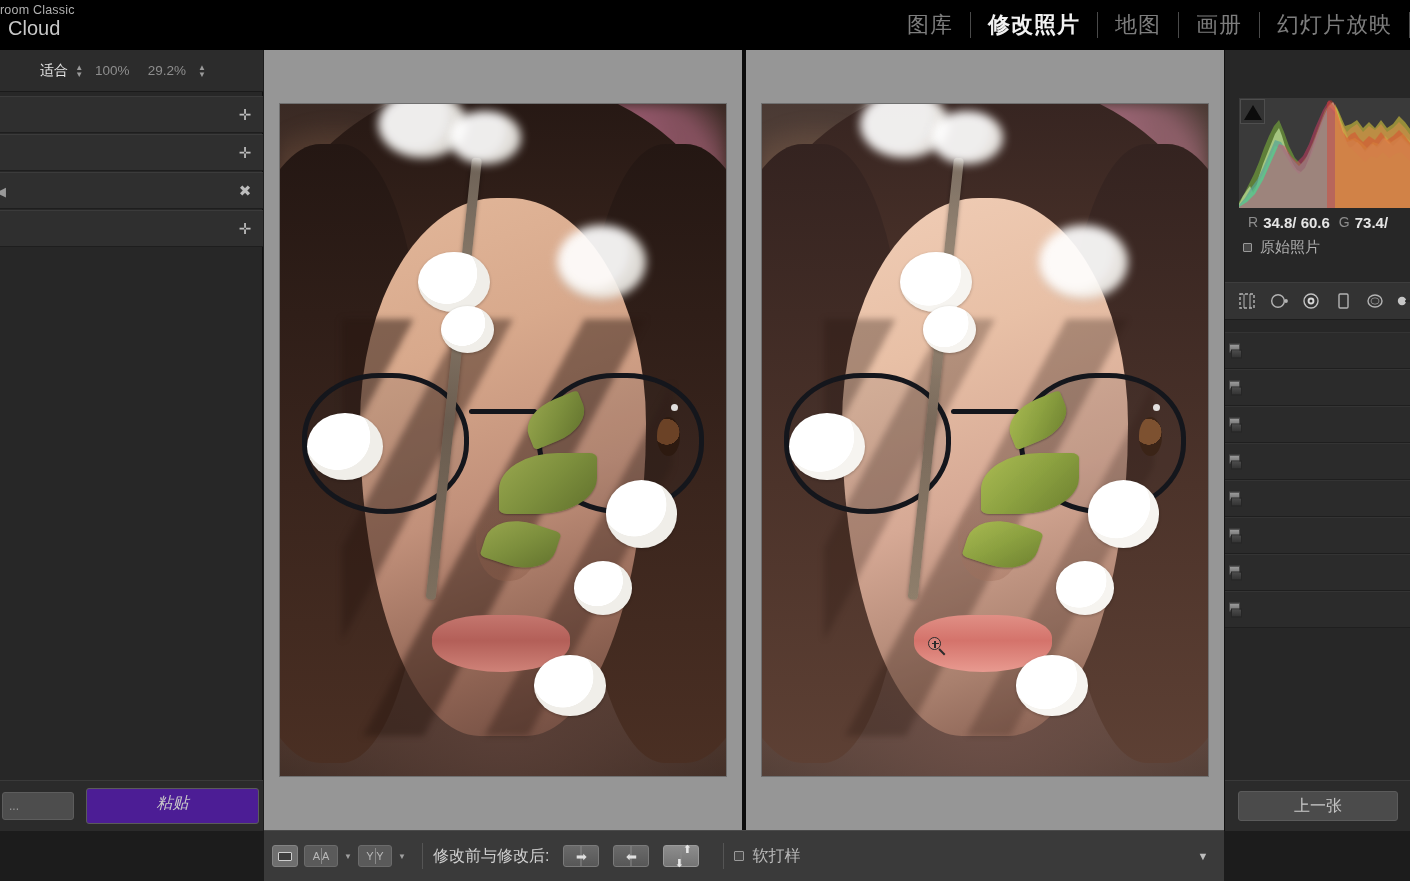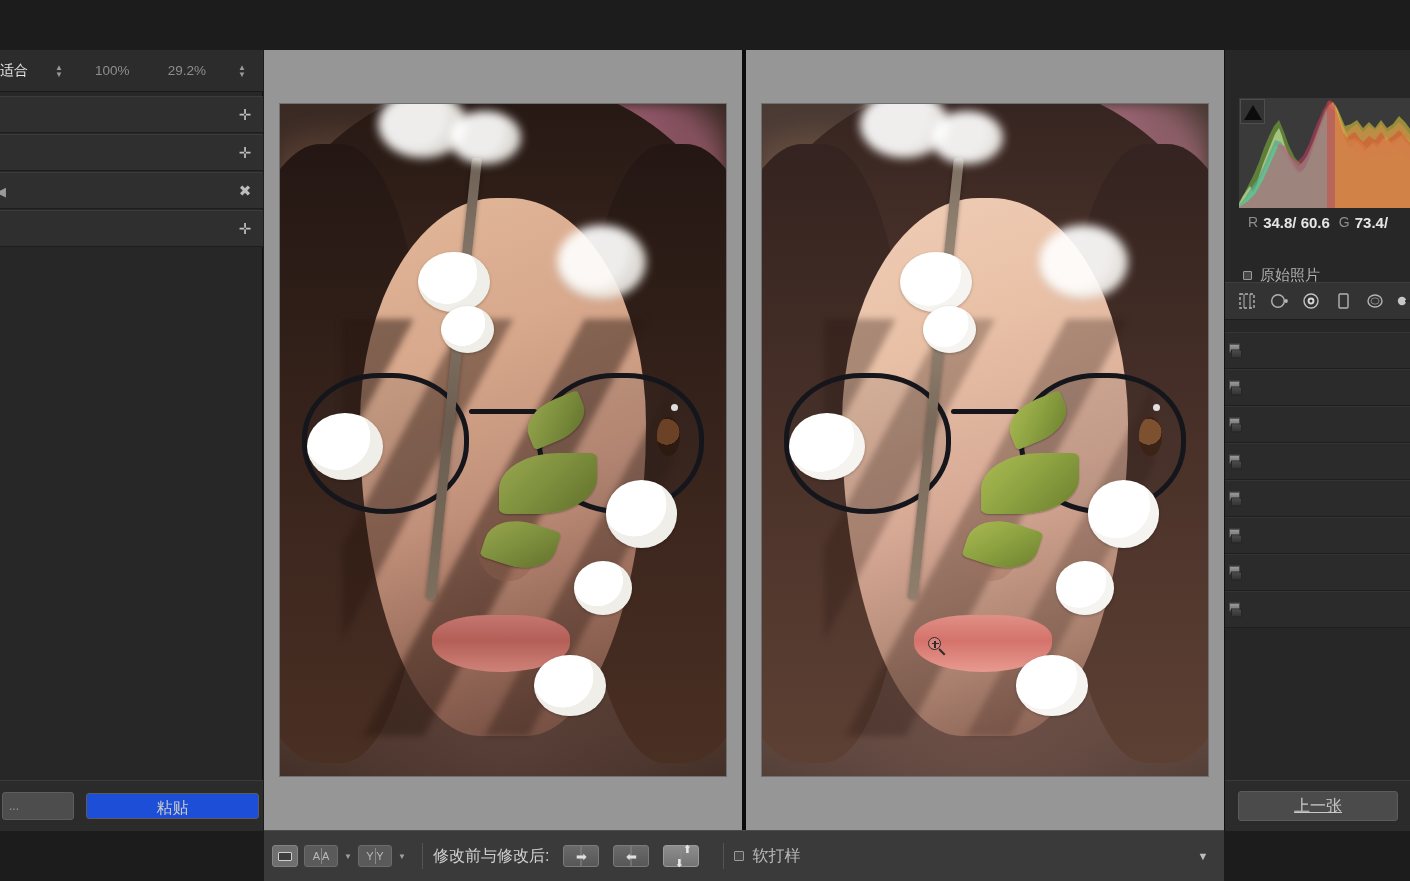--- a/index.html
+++ b/index.html
@@ -39,21 +39,21 @@
   
   #leftpanel {
     position:absolute; left:0; top:50px; width:263px; height:781px;
     background:#272727;
     border-right:1px solid #111;
   }
   #left-toolbar {
     position:absolute; left:0; top:0; width:263px; height:42px;
     background:#2c2c2c;
     border-bottom:1px solid #1a1a1a;
-    display:flex; align-items:center; justify-content:space-between;
+    display:flex; align-items:center; justify-content:center;
     padding-right:14px;
   }
   .zoomlbl { font-size:14px; color:#e6e6e6; margin-right:4px; }
   .zoomval { font-size:13.5px; color:#8e8e8e; margin:12px 9px; }
   .updown {
     display:inline-block; width:8px; font-size:8px; color:#9a9a9a;
     line-height:7px; text-align:center; margin:0 3px;
   }
   .updown i { display:block; font-style:normal; }
 
@@ -84,22 +84,22 @@
     background:#4a4a4a; border:1px solid #5a5a5a; border-radius:3px;
     color:#cfcfcf; font-size:15px; text-align:center;
     cursor:pointer;
   }
   #btn-dots {
     width:72px; height:28px; margin-left:2px;
     line-height:26px; font-size:12px; color:#9a9a9a;
     background:#4d4d4d; border-color:#5d5d5d; text-align:left; padding-left:6px;
   }
   #btn-paste {
-    flex:1; height:26px; margin:0 4px 0 12px; line-height:28px;
-    background:#1d4ed8; border-color:#5b5b5b; font-size:16px; color:#c9c9c9;
+    flex:1; height:36px; margin:0 4px 0 12px; line-height:28px;
+    background:#4c1d95; border-color:#5b5b5b; font-size:16px; color:#c9c9c9;font-style:italic;
   }
 
   
   #center {
     position:absolute; left:264px; top:50px; width:960px; height:781px;
     background:#969696;
   }
   #compare { position:absolute; left:0; top:0; width:960px; height:780px; display:flex; }
   .pane { position:relative; flex:1; display:flex; align-items:center; justify-content:center; }
   #divider { width:4px; background:#0b0b0b; }
@@ -306,21 +306,21 @@
     width:0;height:0;border-left:9px solid transparent;border-right:9px solid transparent;
     border-bottom:15px solid #0c0c0c; margin-bottom:3px;
   }
   #rgbline {
     position:absolute; left:14px; top:160px; width:200px; height:24px;
     display:flex; align-items:center; white-space:nowrap; overflow:hidden;
   }
   .rgb-ch { font-size:14px; color:#8d8d8d; margin:0 5px 0 9px; }
   .rgb-v  { font-size:15px; color:#e6e6e6; font-weight:bold; }
   #orig-row {
-    position:absolute; left:0; top:208px; width:186px; height:34px;
+    position:absolute; left:0; top:180px; width:186px; height:34px;
     display:flex; align-items:center; padding-left:18px; cursor:pointer;
   }
   #orig-row .chkbox { width:9px; height:9px; }
   #orig-label { font-size:15px; color:#b0b0b0; }
   #toolstrip {
     position:absolute; left:0; top:232px; width:186px; height:38px;
     background:#333; border-top:1px solid #3e3e3e; border-bottom:1px solid #1d1d1d;
     display:flex; align-items:center; gap:12px; padding-left:12px;
   }
   .tool { width:20px; height:20px; cursor:pointer; position:relative; }
@@ -338,27 +338,45 @@
   .rthumb .a { position:absolute; left:0; top:0; width:11px; height:9px;
     background:linear-gradient(180deg,#9d9d9d,#6f6f6f); border:1px solid #4a4a4a; }
   .rthumb .b { position:absolute; left:2px; top:6px; width:11px; height:9px;
     background:linear-gradient(180deg,#4c4c4c,#333); border:1px solid #262626; }
   #right-bottom {
     position:absolute; left:0; bottom:0; width:186px; height:51px;
     background:#2b2b2b; border-top:1px solid #3a3a3a;
     display:flex; align-items:center; justify-content:center;
   }
   #btn-prev { width:160px; height:30px; line-height:28px; font-size:16px;
-    background:#4b4b4b; border-color:#5b5b5b; color:#c9c9c9;text-decoration:underline; }
+    background:#4b4b4b; border-color:#5b5b5b; color:#c9c9c9; }
 </style>
 </head>
 <body>
 
 <div id="app">
 
+  <div id="header">
+    <div id="brand">
+      <div class="b1">room Classic</div>
+      <div class="b2">Cloud</div>
+    </div>
+    <div id="modnav">
+        <div class="mod-item">图库</div>
+        <div class="mod-sep"></div>
+        <div class="mod-item active">修改照片</div>
+        <div class="mod-sep"></div>
+        <div class="mod-item">地图</div>
+        <div class="mod-sep"></div>
+        <div class="mod-item">画册</div>
+        <div class="mod-sep"></div>
+        <div class="mod-item">幻灯片放映</div>
+        <div class="mod-sep"></div>
+      </div>
+  </div>
 
   <div id="leftpanel">
 
     <div id="left-toolbar">
       <span class="zoomlbl">适合</span>
       <span class="updown">
           <i>▲</i>
           <i>▼</i>
         </span>
       <span class="zoomval">100%</span>

